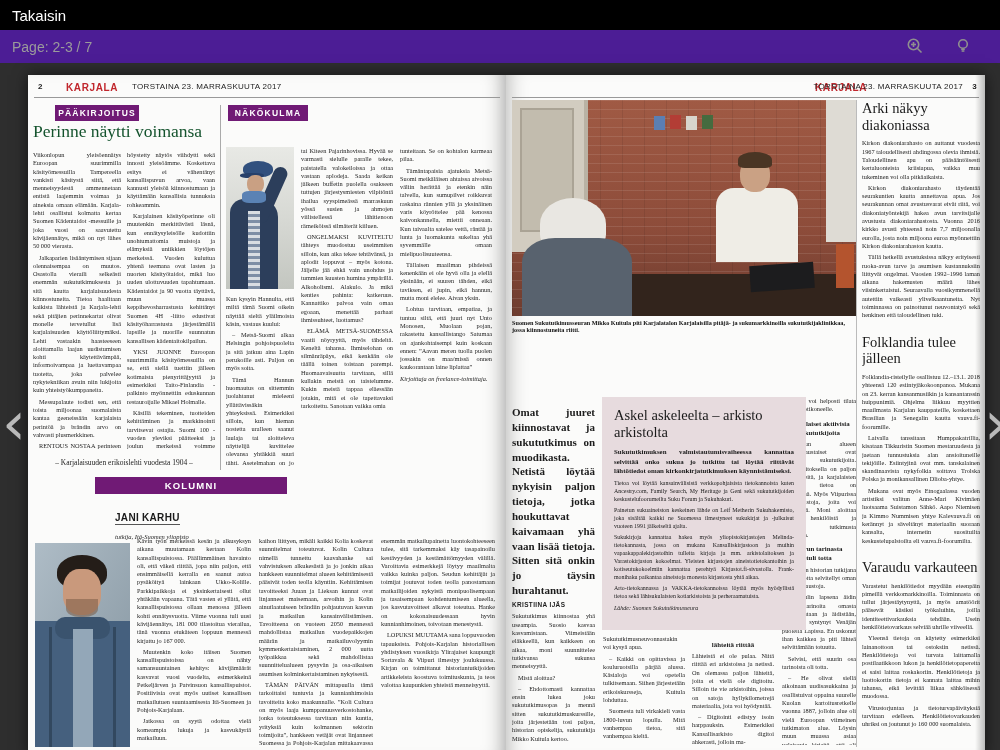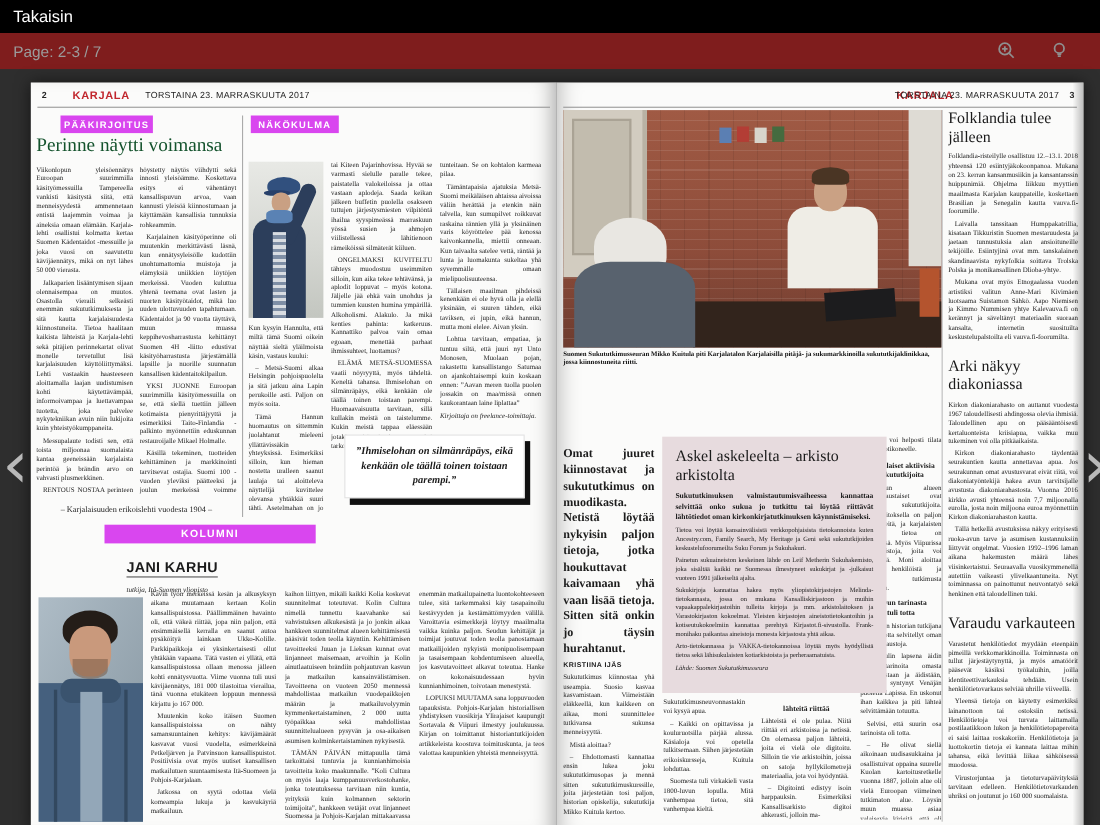--- a/index.html
+++ b/index.html
@@ -1,55 +1,55 @@
 <!DOCTYPE html>
 <html><head>
 <meta charset="utf-8">
 <style>
   html,body{margin:0;padding:0}
   body{width:1000px;height:750px;background:#2e2e2e;overflow:hidden;position:relative;
        font-family:"Liberation Sans",sans-serif;-webkit-font-smoothing:antialiased}
   
   .topbar{height:30px;background:#000;color:#fff;display:flex;align-items:center;padding-left:12px;font-size:15px}
-  .toolbar{height:33px;background:#7f1d1d;display:flex;align-items:center;padding:0 12px;position:relative}
+  .toolbar{height:33px;background:#4c1d95;display:flex;align-items:center;padding:0 12px;position:relative}
   .page-indicator{color:#9b9b9b;font-size:14px}
   .tool{position:absolute;top:5px;width:22px;height:22px;display:flex;align-items:center;justify-content:center;cursor:pointer}
   .tool.zoom{right:74px}.tool.bulb{right:26px}
   .tool svg{stroke:#8f8f8f;fill:none;stroke-width:1.6}
   .stage{position:absolute;top:63px;left:0;right:0;bottom:0;background:#2e2e2e}
   .chevron{position:absolute;top:330px;font-size:60px;line-height:60px;color:#b9b9b9;z-index:30;
            font-family:"DejaVu Sans",sans-serif;cursor:pointer;user-select:none}
   .chevron.left{left:2px}.chevron.right{right:-8px}
   
   .spread{position:absolute;left:28px;top:12px;width:957px;height:680px;display:flex;box-shadow:0 0 14px rgba(0,0,0,.6)}
   .page{position:relative;background:#fbfbfa;color:#1a1a1a;overflow:hidden}
   .page-left{width:478px;box-shadow:inset -16px 0 20px -14px rgba(0,0,0,.38)}
   .page-right{width:479px;box-shadow:inset 16px 0 20px -14px rgba(0,0,0,.28)}
   .page-right:after{content:"";position:absolute;top:0;right:0;bottom:0;width:10px;
       background:linear-gradient(90deg,rgba(0,0,0,0),rgba(0,0,0,.25))}
   .phead{position:absolute;top:7px;font-size:8px;letter-spacing:.3px;color:#222;white-space:nowrap}
   .phead b.mast{color:#c1272d;font-size:10px;letter-spacing:.6px;font-family:"Liberation Sans",sans-serif}
   .hrule{position:absolute;left:6px;right:6px;top:22px;border-top:1px solid #999}
-  .kicker{position:absolute;background:#d946ef;color:#fff;font-weight:bold;font-size:8.5px;
+  .kicker{position:absolute;background:#701a75;color:#fff;font-weight:bold;font-size:8.5px;
           letter-spacing:1.2px;padding:3px 0;text-align:center}
   .headline{position:absolute;font-family:"Liberation Serif",serif;color:#14532d}
   .tcol{position:absolute;overflow:hidden;font-family:"Liberation Serif",serif;font-size:6.3px;
         line-height:1.32;text-align:justify;color:#1c1c1c}
   .tcol p{margin:0 0 3px;text-indent:0}
   .tcol p.p+p.p{text-indent:6px}
   .csub{font-weight:bold;text-align:center;white-space:pre-line;font-size:6.9px;margin:5px 0 3px !important;text-indent:0 !important}
   .sign{font-style:italic}
   .vline{position:absolute;border-left:1px solid #aaa}
   .slogan{position:absolute;font-family:"Liberation Serif",serif;font-size:7.5px;text-align:center;color:#222}
   
   .pullquote{position:absolute;background:#fff;border:1px solid #e2e2e2;box-shadow:5px 6px 0 #101010;
              font-family:"Liberation Serif",serif;font-style:italic;font-weight:bold;font-size:9.5px;
              line-height:1.35;text-align:center;padding:9px 8px;z-index:5}
   
-  .byline-name{font-weight:bold;font-size:13px;letter-spacing:.3px;border-bottom:1px solid #555;display:inline-block;padding-bottom:1px}
+  .byline-name{font-weight:bold;font-size:10px;letter-spacing:.3px;border-bottom:1px solid #555;display:inline-block;padding-bottom:1px}
   .byline-title{font-family:"Liberation Serif",serif;font-style:italic;font-size:6.5px;color:#222}
   .lead{font-weight:bold;font-size:11px;line-height:1.35;margin:0 0 4px;text-align:justify}
   .auth{font-size:6.4px;font-weight:bold;font-family:"Liberation Sans",sans-serif;letter-spacing:.4px;margin:0 0 5px}
   .caption{position:absolute;font-size:6.2px;font-weight:bold;font-family:"Liberation Serif",serif;color:#111}
   
   .infobox{position:absolute;background:#e7dbde;padding:10px 12px;overflow:hidden;z-index:4}
   .infobox h3{font-family:"Liberation Serif",serif;font-weight:normal;font-size:14.5px;line-height:1.15;margin:0 0 7px}
   .infobox .ilead{font-family:"Liberation Serif",serif;font-weight:bold;font-size:6.9px;line-height:1.35;text-align:justify;margin:0 0 5px}
   .infobox .ibody p{font-family:"Liberation Serif",serif;font-size:5.9px;line-height:1.35;text-align:justify;margin:0 0 3px}
   .infobox .isrc{font-family:"Liberation Serif",serif;font-style:italic;font-size:6px;margin-top:4px}
@@ -179,21 +179,20 @@
             <p class="p">ONGELMAKSI KUVITELTU tähteys muodostuu useimmiten silloin, kun aika tekee tehtävänsä, ja aplodit loppuvat – myös kotona. Jäljelle jää ehkä vain unohdus ja tummien kuusten humina ympärillä. Alkoholismi. Alakulo. Ja mikä kenties pahinta: katkeruus. Kannattiko palvoa vain omaa egoaan, menettää parhaat ihmissuhteet, luottamus?</p>
             <p class="p">ELÄMÄ METSÄ-SUOMESSA vaatii nöyryyttä, myös tähdeltä. Keneltä tahansa. Ihmiselohan on silmänräpäys, eikä kenkään ole täällä toinen toistaan parempi. Huomaavaisuutta tarvitaan, sillä kullakin meistä on taistelumme. Kukin meistä tappaa eläessään jotakin, mitä ei ole tapettavaksi tarkoitettu. Sanotaan vaikka omia</p>
           </div>
         <div class="tcol" style="left:175px;top:44px;width:92px;height:320px">
             <p class="p">tunteitaan. Se on kohtalon karmeaa pilaa.</p>
             <p class="p">Tämäntapaisia ajatuksia Metsä-Suomi meikäläisen ahtaissa aivoissa väliin herättää ja etenkin näin talvella, kun sumupilvet roikkuvat raskaina rännien yllä ja yksinäinen varis köyröttelee pää kenossa kaivonkannella, miettii onneaan. Kun taivaalta satelee vettä, räntää ja lunta ja luomakunta sukeltaa yhä syvemmälle omaan mielipuolisuuteensa.</p>
             <p class="p">Tällaisen maailman pihdeissä kenenkään ei ole hyvä olla ja elellä yksinään, ei suuren tähden, eikä taviksen, ei jupin, eikä hannun, mutta moni elelee. Aivan yksin.</p>
             <p class="p">Lohtua tarvitaan, empatiaa, ja tuntuu siltä, että juuri nyt Unto Monosen, Muolaan pojan, rakastettu kansallistango Satumaa on ajankohtaisempi kuin koskaan ennen: ”Aavan meren tuolla puolen jossakin on maa/missä onnen kaukorantaan laine liplattaa”</p>
             <p class="sign">Kirjoittaja on freelance-toimittaja.</p>
           </div>
-        <div class="pullquote" style="left:88px;top:292px;width:146px">”Ihmiselohan on silmänräpäys, eikä kenkään ole täällä toinen toistaan parempi.”</div>
       </div>
 
       <div style="position:absolute;left:5px;top:398px;width:468px;height:276px">
         <div class="kicker" style="left:62px;top:4px;width:192px;font-size:9.5px">KOLUMNI</div>
         <div style="position:absolute;left:82px;top:34px">
           <span class="byline-name">JANI KARHU</span><br>
           <span class="byline-title">tutkija, Itä-Suomen yliopisto</span>
         </div>
         <div class="ph ph-man2" style="left:2px;top:70px;width:95px;height:204px">
           <div class="jacket"></div>
@@ -288,33 +287,33 @@
 tuli totta</p>
           <p class="p">Kuitula on historian tutkijana jo 10 vuotta selvitellyt oman sukunsa taustoja.</p>
           <p class="p">– Kuulin lapsena äidin isän tarinoita omasta lapsuudestaan ja äidistään, joka oli syntynyt Venäjän puolella Lapissa. En uskonut ihan kaikkea ja piti lähteä selvittämään totuutta.</p>
           <p class="p">Selvisi, että suurin osa tarinoista oli totta.</p>
           <p class="p">– He olivat siellä aikoinaan uudisasukkaina ja osallistuivat oppaina suurelle Kuolan kartoitusretkelle vuonna 1887, jolloin alue oli vielä Euroopan viimeinen tutkimaton alue. Löysin muun muassa asiaa valaisevia kirjeitä, että oli pakko uskoa.</p>
         </div>
 
       <div class="sbline"></div>
       <div class="sidebar">
         <div class="art">
+          <h2>Arki näkyy diakoniassa</h2>
+          <div>
+              <p class="p">Kirkon diakoniarahasto on auttanut vuodesta 1967 taloudellisesti ahdingossa olevia ihmisiä. Taloudellinen apu on pääsääntöisesti kertaluonteista kriisiapua, vaikka muu tukeminen voi olla pitkäaikaista.</p>
+              <p class="p">Kirkon diakoniarahasto täydentää seurakuntien kautta annettavaa apua. Jos seurakunnan omat avustusvarat eivät riitä, voi diakoniatyöntekijä hakea avun tarvitsijalle avustusta diakoniarahastosta. Vuonna 2016 kirkko avusti yhteensä noin 7,7 miljoonalla eurolla, josta noin miljoona euroa myönnettiin Kirkon diakoniarahaston kautta.</p>
+              <p class="p">Tällä hetkellä avustuksissa näkyy erityisesti ruoka-avun tarve ja asumisen kustannuksiin liittyvät ongelmat. Vuosien 1992–1996 laman aikana hakemusten määrä lähes viisinkertaistui. Seuraavalla vuosikymmenellä autettiin vaikeasti ylivelkaantuneita. Nyt toiminnassa on painottunut neuvontatyö sekä henkinen että taloudellinen tuki.</p>
+            </div>
+        </div>
+        <div class="art">
           <h2>Folklandia tulee jälleen</h2>
           <div>
               <p class="p">Folklandia-risteilylle osallistuu 12.–13.1. 2018 yhteensä 120 esiintyjäkokoonpanoa. Mukana on 23. kerran kansanmusiikin ja kansantanssin huippunimiä. Ohjelma liikkuu myyttien maailmasta Karjalan kauppateille, koskettaen Brasilian ja Senegalin kautta vauva.fi-foorumille.</p>
               <p class="p">Laivalla tanssitaan Humppakatrillia, kisataan Tikkuristin Suomen mestaruudesta ja jaetaan tunnustuksia alan ansioituneille tekijöille. Esiintyjinä ovat mm. tanskalainen skandinaavista nykyfolkia soittava Trolska Polska ja monikansallinen Dlioba-yhtye.</p>
               <p class="p">Mukana ovat myös Etnogaalassa vuoden artistiksi valitun Anne-Mari Kivimäen luotsaama Suistamon Sähkö. Aapo Niemisen ja Kimmo Nummisen yhtye Kalevauva.fi on kerännyt ja säveltänyt materiaalin suoraan kansalta, internetin suosituilta keskustelupalstoilta eli vauva.fi-foorumilta.</p>
-            </div>
-        </div>
-        <div class="art">
-          <h2>Arki näkyy diakoniassa</h2>
-          <div>
-              <p class="p">Kirkon diakoniarahasto on auttanut vuodesta 1967 taloudellisesti ahdingossa olevia ihmisiä. Taloudellinen apu on pääsääntöisesti kertaluonteista kriisiapua, vaikka muu tukeminen voi olla pitkäaikaista.</p>
-              <p class="p">Kirkon diakoniarahasto täydentää seurakuntien kautta annettavaa apua. Jos seurakunnan omat avustusvarat eivät riitä, voi diakoniatyöntekijä hakea avun tarvitsijalle avustusta diakoniarahastosta. Vuonna 2016 kirkko avusti yhteensä noin 7,7 miljoonalla eurolla, josta noin miljoona euroa myönnettiin Kirkon diakoniarahaston kautta.</p>
-              <p class="p">Tällä hetkellä avustuksissa näkyy erityisesti ruoka-avun tarve ja asumisen kustannuksiin liittyvät ongelmat. Vuosien 1992–1996 laman aikana hakemusten määrä lähes viisinkertaistui. Seuraavalla vuosikymmenellä autettiin vaikeasti ylivelkaantuneita. Nyt toiminnassa on painottunut neuvontatyö sekä henkinen että taloudellinen tuki.</p>
             </div>
         </div>
         <div class="art">
           <h2>Varaudu varkauteen</h2>
           <div>
               <p class="p">Varastetut henkilötiedot myydään eteenpäin pimeillä verkkomarkkinoilla. Toiminnasta on tullut järjestäytynyttä, ja myös amatöörit pääsevät käsiksi työkaluihin, joilla identiteettivarkauksia tehdään. Usein henkilötietovarkaus selviää uhrille viiveellä.</p>
               <p class="p">Yleensä tietoja on käytetty esimerkiksi lainanottoon tai ostoksiin netissä. Henkilötietoja voi turvata laittamalla postilaatikkoon lukon ja henkilötietopapereita ei saisi laittaa roskakoriin. Henkilötietoja ja luottokortin tietoja ei kannata laittaa mihin tahansa, eikä levittää liikaa sähköisessä muodossa.</p>
               <p class="p">Virustorjuntaa ja tietoturvapäivityksiä tarvitaan edelleen. Henkilötietovarkauden uhriksi on joutunut jo 160 000 suomalaista.</p>
             </div>
         </div>

